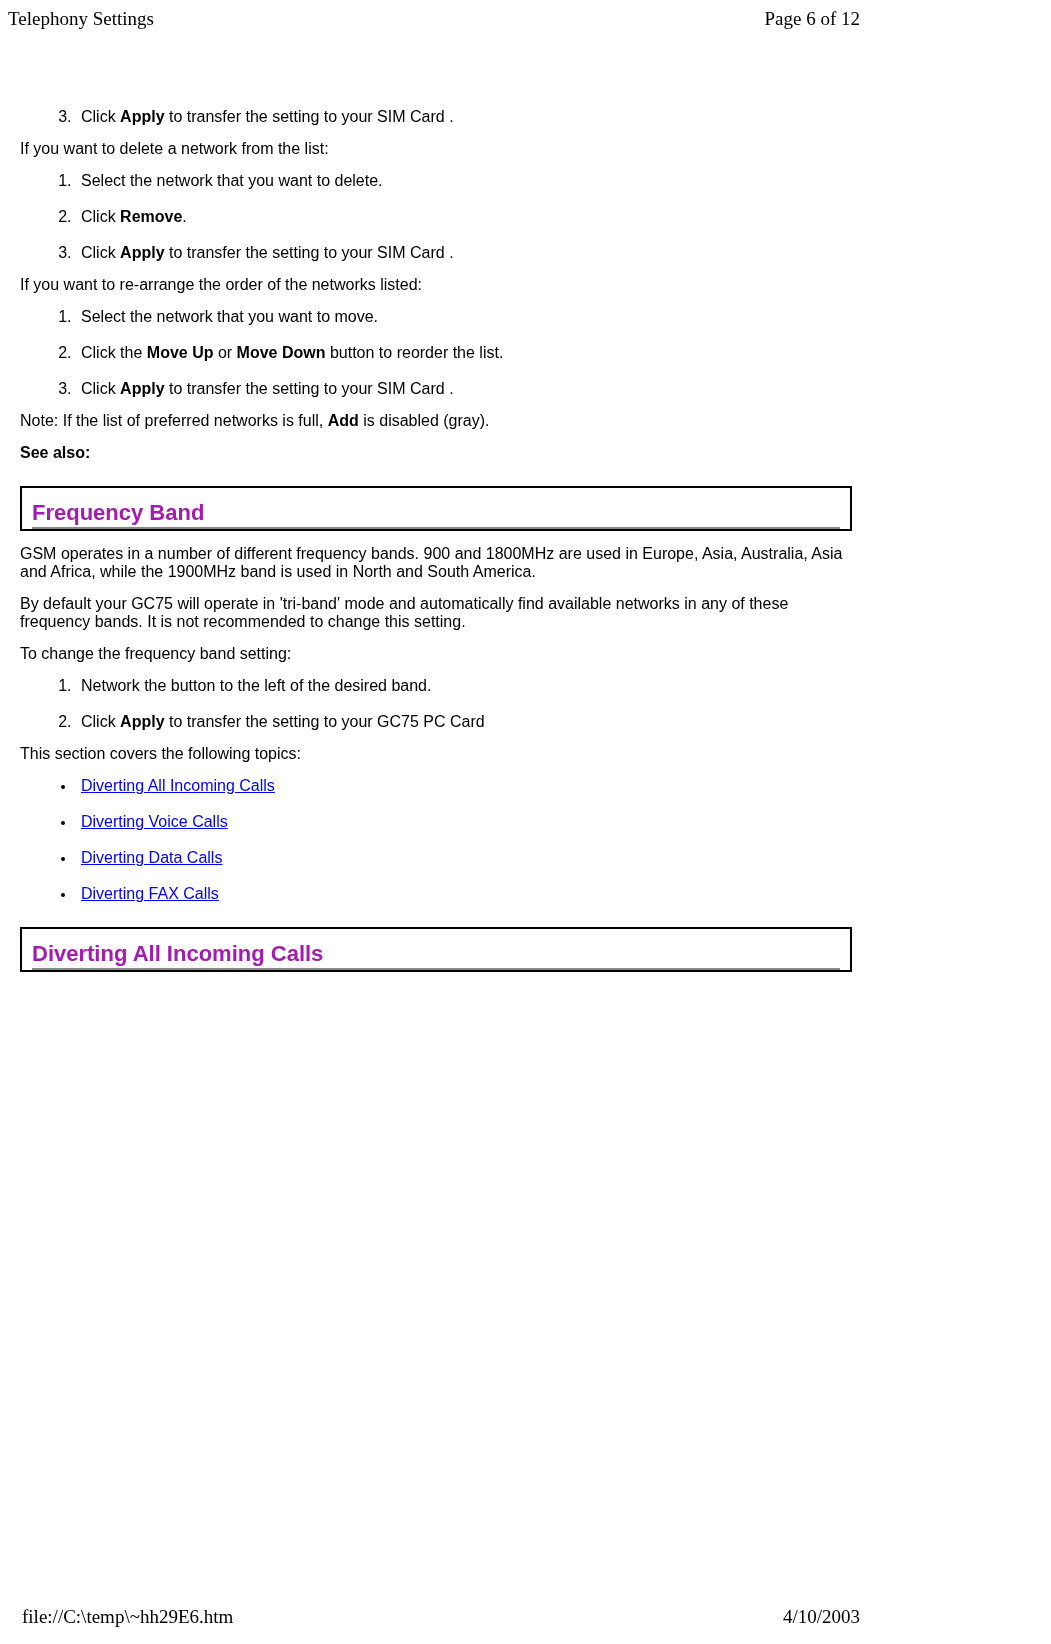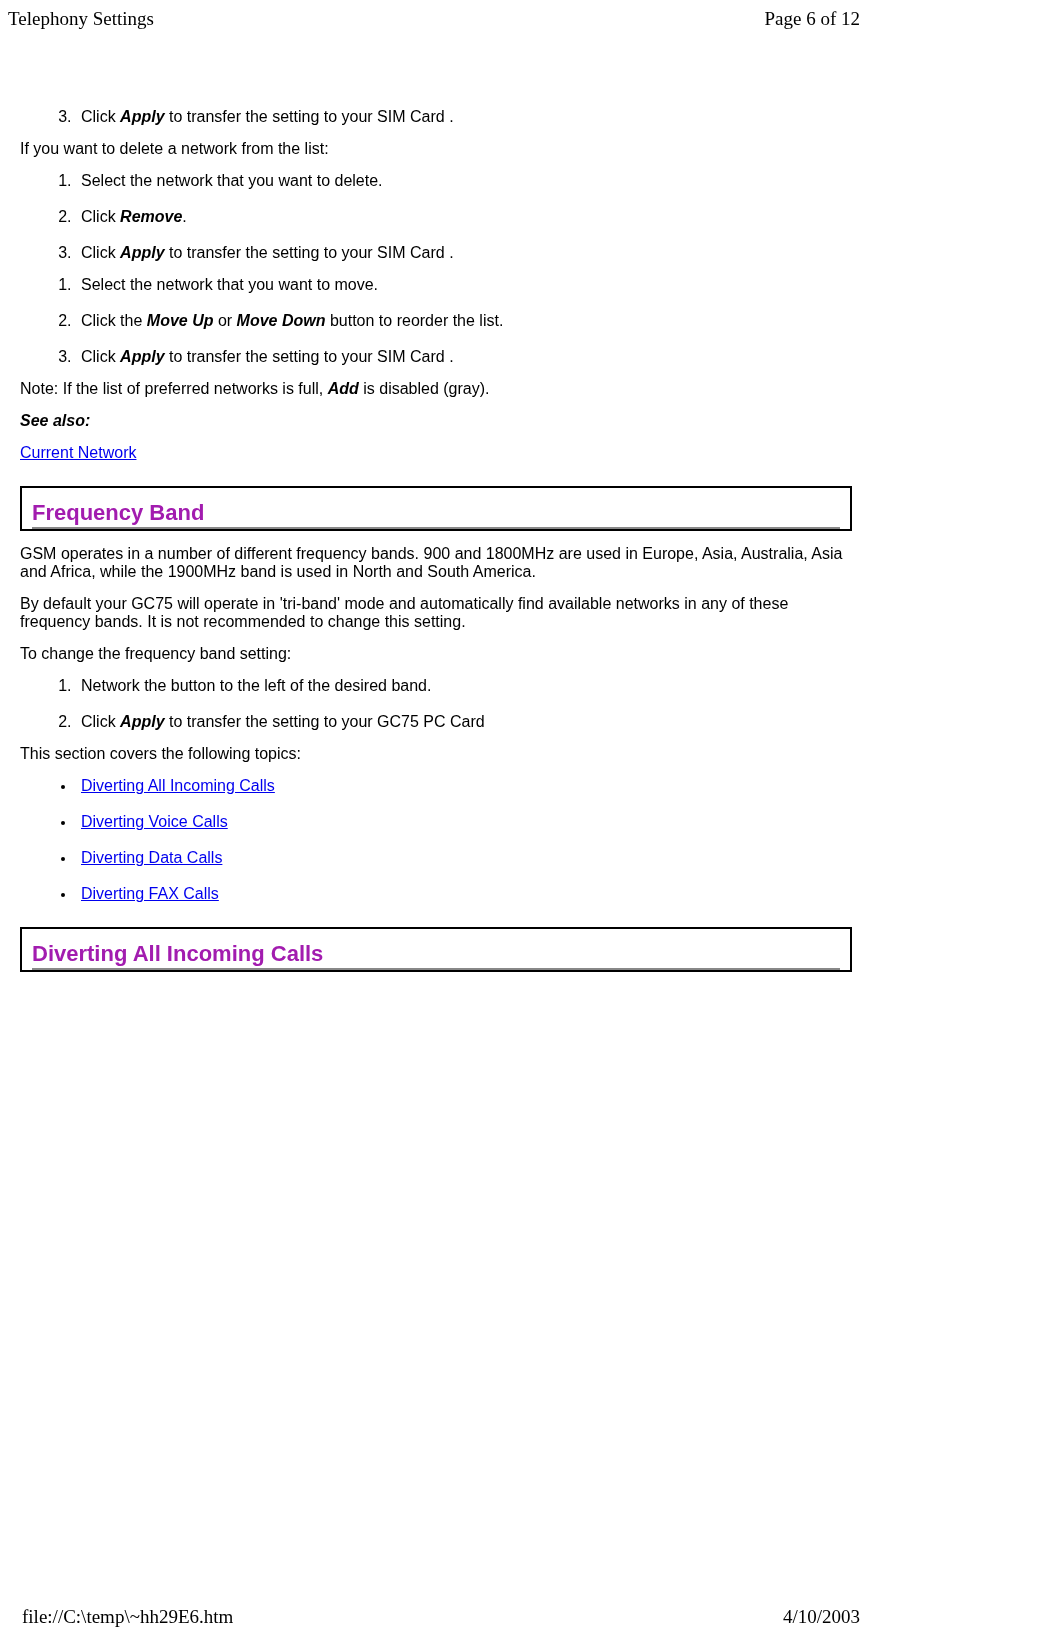--- a/index.html
+++ b/index.html
@@ -47,21 +47,20 @@
       border-bottom: 2px solid #888888;
       margin: 0;
       padding-bottom: 1px;
     }
     a {
       color: #0000EE;
       text-decoration: underline;
     }
     .bold {
       font-weight: bold;
-      font-style: italic;
     }
     ul {
       margin: 14px 0;
       padding-left: 56px;
       list-style-type: disc;
     }
     ul li {
       margin-bottom: 18px;
       padding-left: 5px;
       font-size: 14px;
@@ -102,32 +101,32 @@
     </ol>
 
     <p>If you want to delete a network from the list:</p>
 
     <ol>
       <li>Select the network that you want to delete.</li>
       <li><span>Click </span><span class="bold">Remove</span><span>.</span></li>
       <li><span>Click </span><span class="bold">Apply</span><span> to transfer the setting to your SIM Card .</span></li>
     </ol>
 
+    <p>If you want to re-arrange the order of the networks listed:</p>
 
     <ol>
       <li>Select the network that you want to move.</li>
       <li><span>Click the </span><span class="bold">Move Up</span><span> or </span><span class="bold">Move Down</span><span> button to reorder the list.</span></li>
       <li><span>Click </span><span class="bold">Apply</span><span> to transfer the setting to your SIM Card .</span></li>
     </ol>
 
     <p><span>Note: If the list of preferred networks is full, </span><span class="bold">Add</span><span> is disabled (gray).</span></p>
 
     <p class="bold">See also:</p>
 
-    <p><a href="#">Current Network</a></p>
 
     <div class="section-box">
       <h2 class="section-title">Frequency Band</h2>
     </div>
 
     <p>GSM operates in a number of different frequency bands. 900 and 1800MHz are used in Europe, Asia, Australia, Asia and Africa, while the 1900MHz band is used in North and South America.</p>
     <p>By default your GC75 will operate in 'tri-band' mode and automatically find available networks in any of these frequency bands. It is not recommended to change this setting.</p>
     <p>To change the frequency band setting:</p>
 
     <ol>

